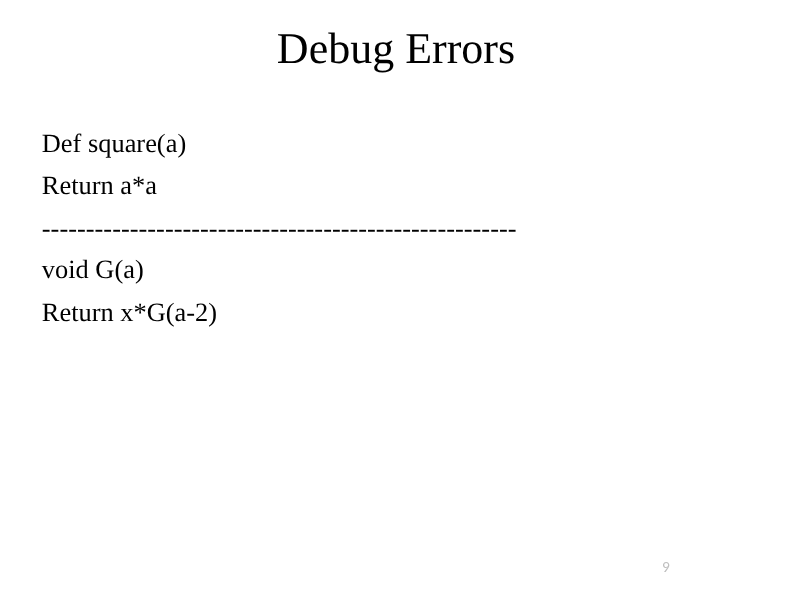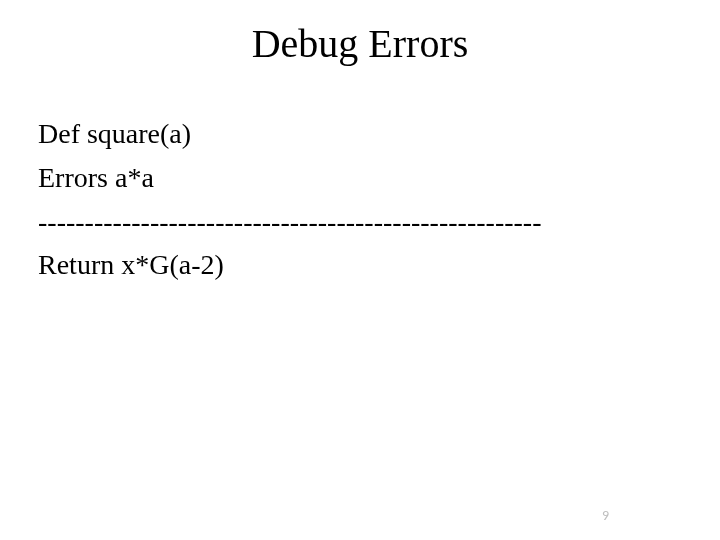--- a/index.html
+++ b/index.html
@@ -25,21 +25,21 @@
     width: 720px;
     text-align: center;
     font-size: 40px;
     font-weight: 400;
   }
   .body {
     position: absolute;
     top: 115px;
     left: 38px;
     right: 38px;
-    font-size: 28px;
+    font-size: 24px;
     line-height: 1.35;
   }
   .body p {
     margin: 0 0 6px 0;
     white-space: pre;
   }
   .sep {
     margin-top: 28px;
     margin-bottom: 6px;
     letter-spacing: 0;
@@ -54,19 +54,20 @@
   }
 </style>
 </head>
 <body>
 
 <div class="slide">
   <div class="title">Debug Errors</div>
 
   <div class="body">
     <p>Def square(a)</p>
-    <p>Errors a*a</p>
+    <p>Return a*a</p>
     <p class="sep">------------------------------------------------------</p>
+    <p>void G(a)</p>
     <p>Return x*G(a-2)</p>
   </div>
 
   <div class="page-number">9</div>
 </div>
 
 </body></html>

